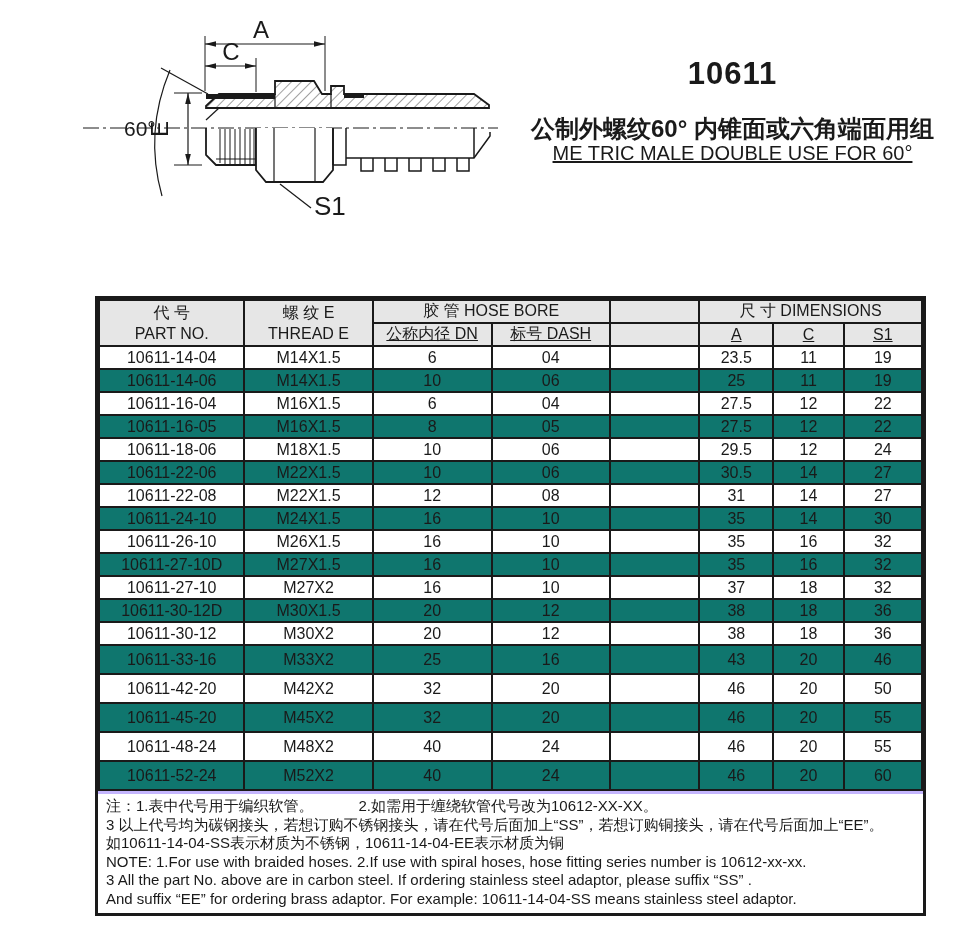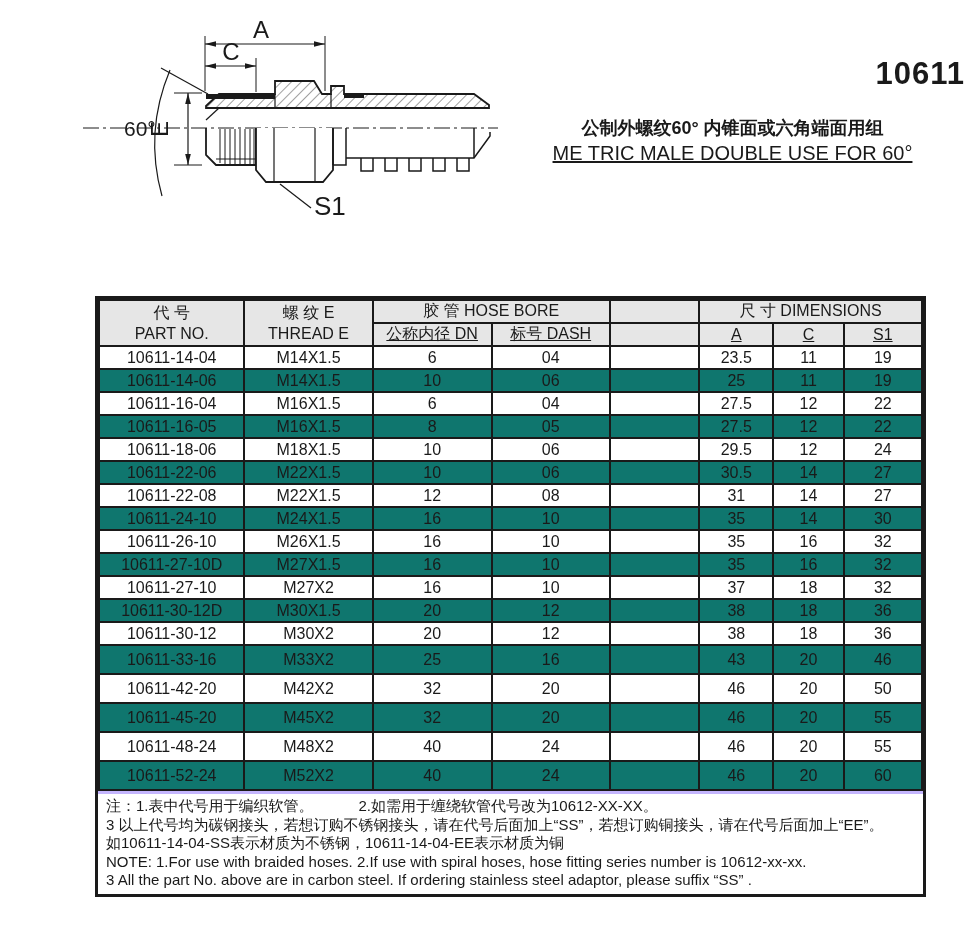--- a/index.html
+++ b/index.html
@@ -4,22 +4,22 @@
 <style>
   html,body{margin:0;padding:0;background:#ffffff;}
   body{
     width:969px;height:952px;position:relative;overflow:hidden;
     font-family:"Liberation Sans","DejaVu Sans",sans-serif;color:#1a1a1a;
   }
   
   .drawing{position:absolute;left:28px;top:8px;width:484px;height:232px;}
   
   .title-block{position:absolute;left:500px;top:56px;width:465px;text-align:center;}
-  .series-no{font-size:31px;font-weight:bold;letter-spacing:1px;text-align:right;}
-  .title-zh{font-size:18px;font-weight:600;line-height:25px;margin-top:24px;}
+  .series-no{font-size:31px;font-weight:bold;letter-spacing:1px;}
+  .title-zh{font-size:24px;font-weight:600;line-height:25px;margin-top:24px;}
   .title-zh2{font-size:20px;font-weight:600;line-height:25px;}
   .title-en{font-size:20px;font-weight:400;line-height:24px;text-decoration:underline;}
   
   .sheet{position:absolute;left:95px;top:296px;width:825px;border:3px solid #1a1a1a;}
   table{border-collapse:collapse;table-layout:fixed;width:100%;}
   td,th{border:2px solid #1a1a1a;text-align:center;vertical-align:middle;
         font-size:16px;font-weight:400;padding:0;overflow:hidden;white-space:nowrap;}
   thead td{background:#e6e6e6;}
   thead .h1{height:21px;}
   thead .h2{height:16px;text-decoration:underline;}
@@ -348,14 +348,15 @@
         </tr>
       </tbody>
   </table>
 
   <div class="notes">
     <div class="note-line">注：1.表中代号用于编织软管。　　　2.如需用于缠绕软管代号改为10612-XX-XX。</div>
     <div class="note-line">3 以上代号均为碳钢接头，若想订购不锈钢接头，请在代号后面加上“SS”，若想订购铜接头，请在代号后面加上“EE”。</div>
     <div class="note-line">如10611-14-04-SS表示材质为不锈钢，10611-14-04-EE表示材质为铜</div>
     <div class="note-line">NOTE:  1.For use with braided hoses.   2.If use with spiral hoses, hose fitting series number is 10612-xx-xx.</div>
     <div class="note-line">3  All the part No. above are in carbon steel. If ordering stainless steel adaptor, please suffix “SS” .</div>
+    <div class="note-line">And suffix “EE” for ordering brass adaptor. For example: 10611-14-04-SS  means stainless steel adaptor.</div>
   </div>
 </div>
 
 </body></html>

